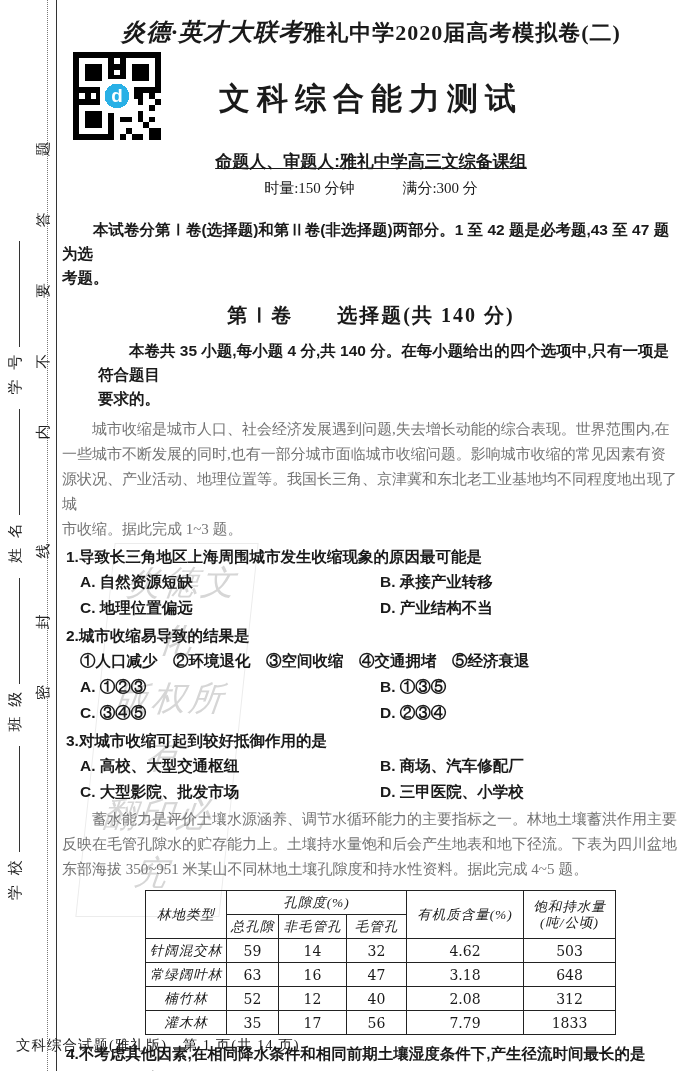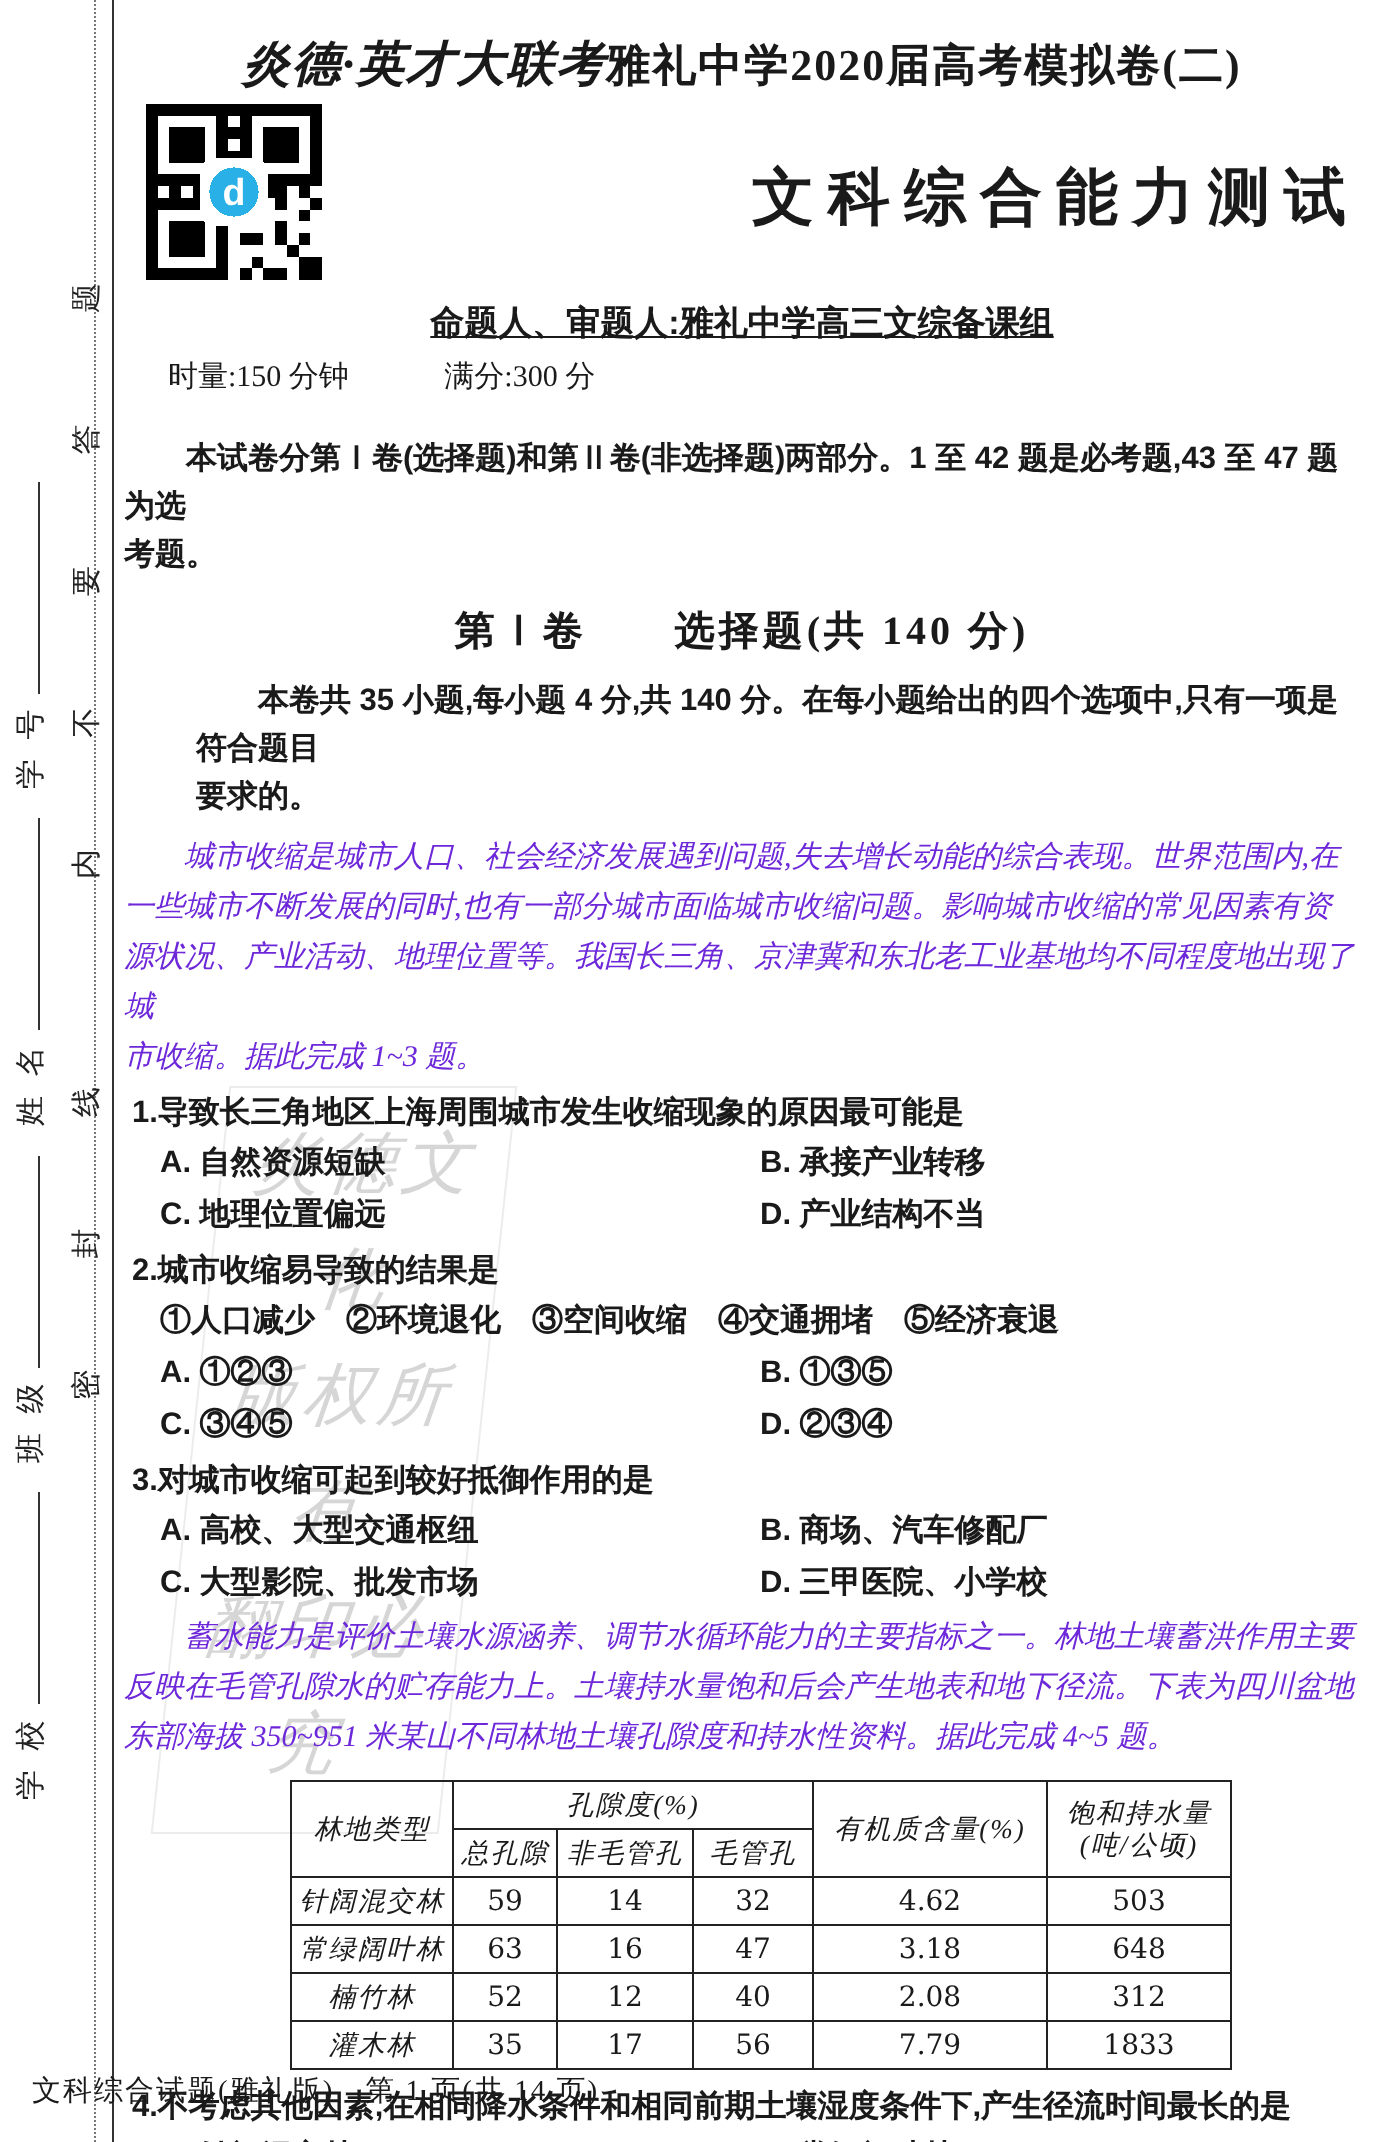--- a/index.html
+++ b/index.html
@@ -27,37 +27,37 @@
 
   
   #content{position:absolute;left:62px;top:0;width:618px;z-index:1;}
 
   #exam-header{margin-top:16px;text-align:center;white-space:nowrap;}
   #exam-header .series{font-weight:bold;font-style:italic;font-size:24px;letter-spacing:1px;}
   #exam-header .rest{font-weight:bold;font-size:22px;letter-spacing:1px;}
 
   #qr{position:absolute;left:10px;top:52px;width:90px;height:88px;}
 
-  #subject-title{margin:30px 0 0 0;text-align:right;font-size:31px;font-weight:bold;
+  #subject-title{margin:30px 0 0 0;text-align:center;font-size:31px;font-weight:bold;
                  letter-spacing:7px;font-family:"Liberation Sans",sans-serif;}
 
   #setters{margin-top:30px;text-align:center;font-weight:bold;font-size:17px;
            font-family:"Liberation Sans",sans-serif;text-decoration:underline;}
-  #meta-row{margin-top:6px;text-align:left;font-size:15px;}
+  #meta-row{margin-top:6px;text-align:center;font-size:15px;}
   #meta-row .meta-item{margin:0 22px;}
 
   .para-line{font-size:15px;line-height:24px;}
   .bold-note{font-family:"Liberation Sans",sans-serif;font-weight:bold;font-size:15.5px;}
   .indent{text-indent:2em;}
   #intro{margin-top:20px;}
   #section-title{margin-top:12px;text-align:center;font-size:20px;font-weight:bold;
                  letter-spacing:2px;}
   #section-rule{margin-top:10px;margin-left:36px;}
 
-  .kai{font-style:italic;font-size:15px;line-height:25px;color:#6d28d9;}
+  .kai{font-size:15px;line-height:25px;color:#737373;}
   #passage1{margin-top:6px;}
   #passage2{margin-top:2px;}
 
   .q-stem{font-family:"Liberation Sans",sans-serif;font-weight:bold;font-size:15.5px;
           line-height:25px;padding-left:4px;margin-top:2px;}
   .q-sub{font-family:"Liberation Sans",sans-serif;font-weight:bold;font-size:15.5px;
          line-height:26px;padding-left:18px;}
   .opt-grid{display:grid;grid-template-columns:300px auto;padding-left:18px;}
   .opt{font-family:"Liberation Sans",sans-serif;font-weight:bold;font-size:15.5px;
        line-height:26px;}

